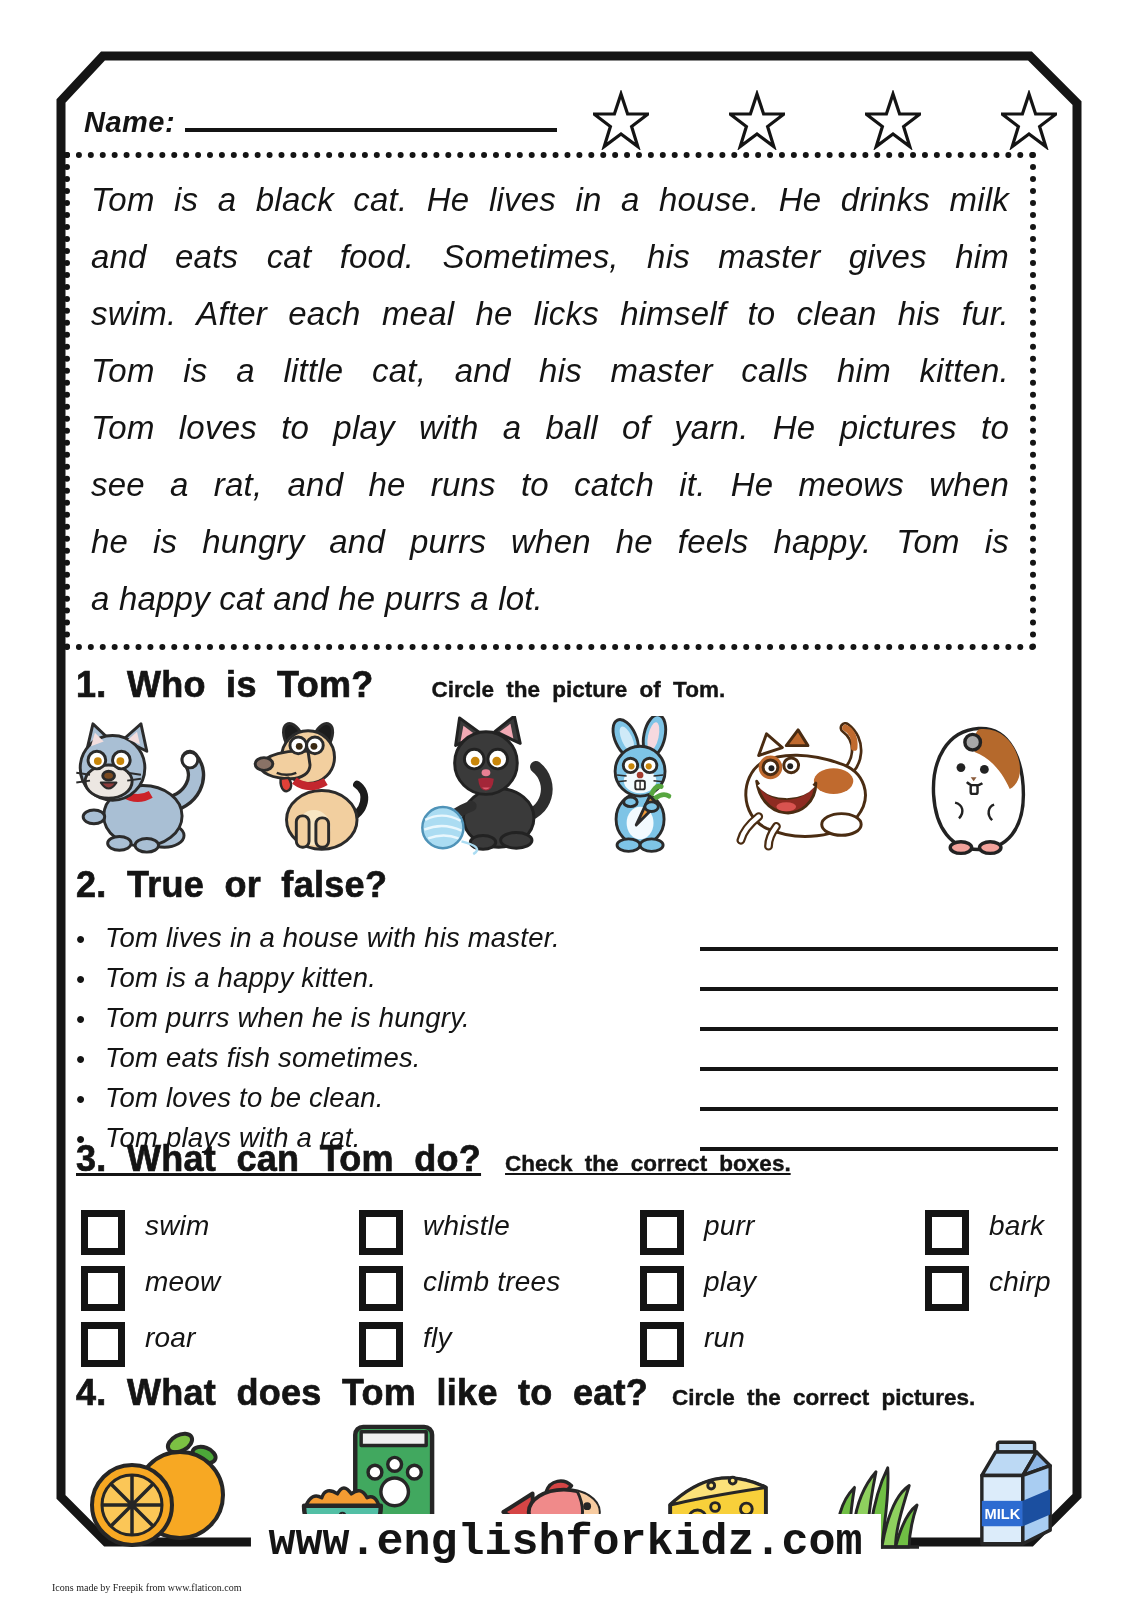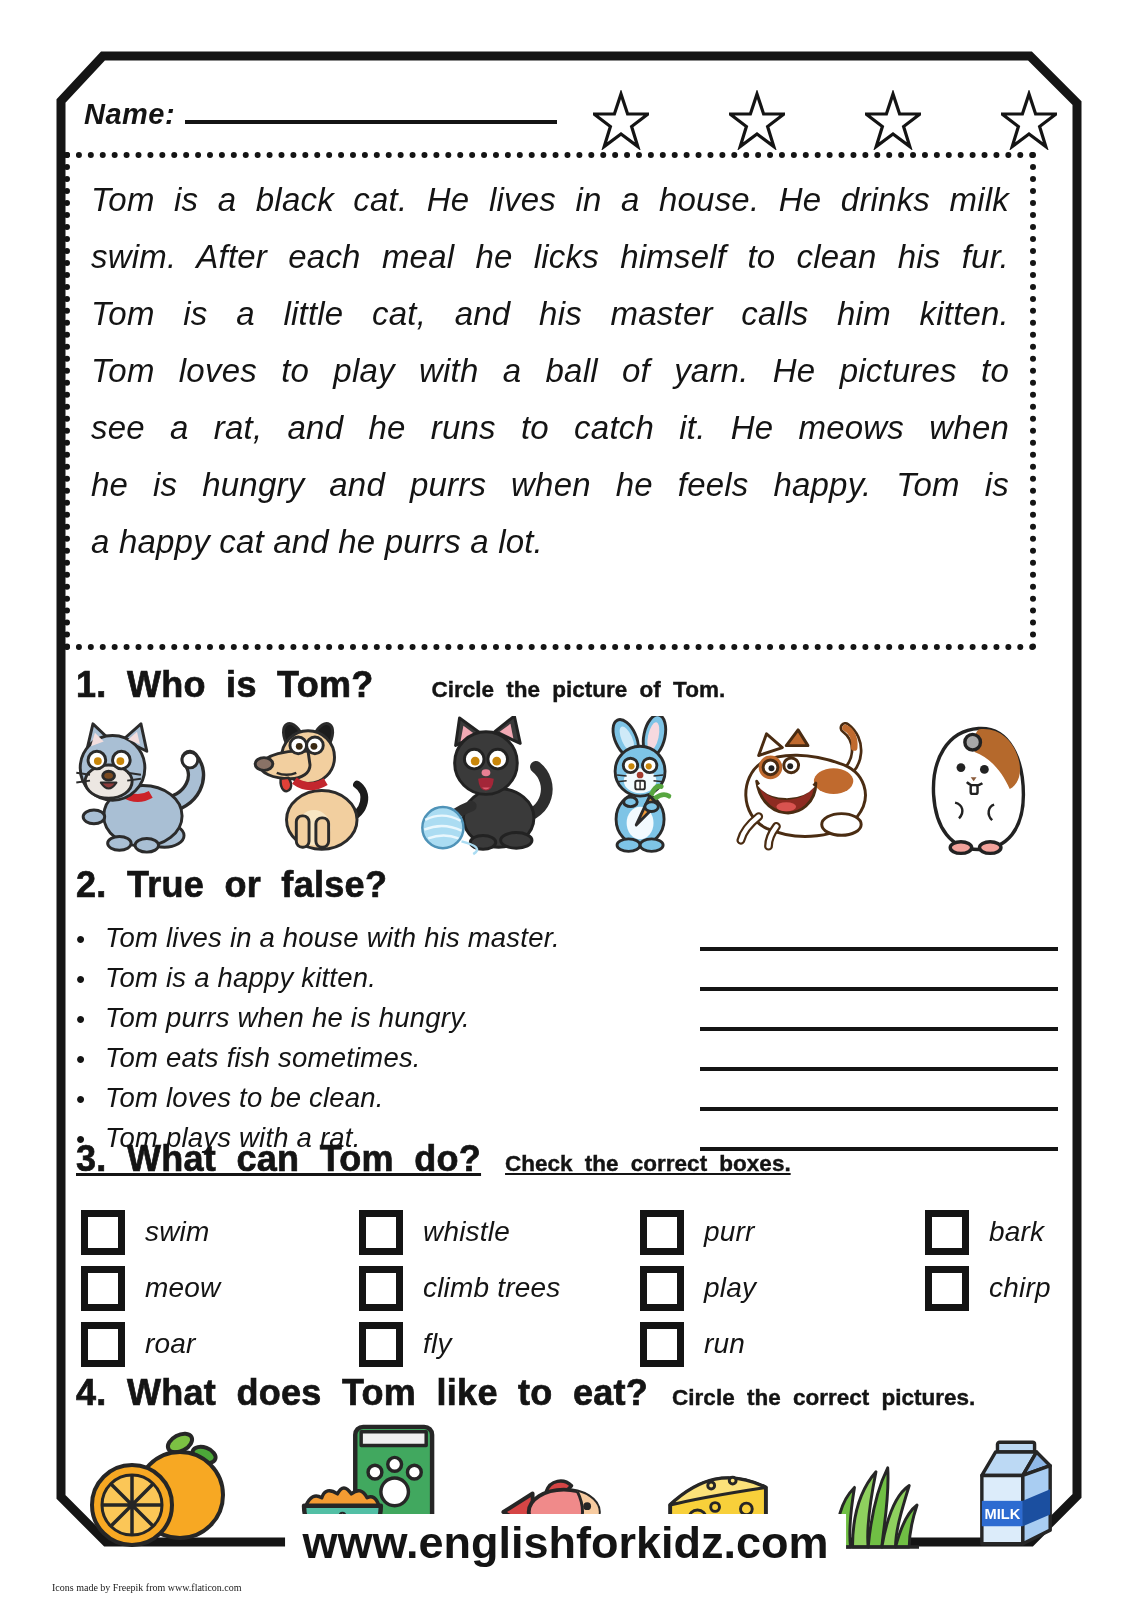--- a/index.html
+++ b/index.html
@@ -4,21 +4,21 @@
 <style>
   html,body { margin:0; padding:0; background:#e8e8e8; }
   .sheet {
     position:relative; width:1131px; height:1600px; margin:0 auto;
     background:#ffffff; overflow:hidden;
     font-family:"Liberation Sans","DejaVu Sans",sans-serif; color:#141414;
   }
   .frame { position:absolute; left:0; top:0; z-index:1; }
 
   
-  .name-row { position:absolute; left:84px; top:90px; z-index:2; display:flex; align-items:baseline; }
+  .name-row { position:absolute; left:84px; top:98px; z-index:2; display:flex; align-items:baseline; }
   .name-label { font-size:29px; font-weight:bold; font-style:italic; letter-spacing:0.5px; }
   .name-line { width:372px; border-bottom:4px solid #141414; margin-left:10px; height:30px; }
   .stars { position:absolute; left:593px; top:90px; z-index:2; display:flex; gap:80px; }
   .star { display:block; }
 
   
   .passage {
     position:absolute; left:64px; top:152px; width:972px; height:498px; z-index:2;
     border:6px dotted #141414; box-sizing:border-box; padding:13px 21px 0 21px;
   }
@@ -46,34 +46,34 @@
   .tf-list { position:absolute; left:76px; top:916px; width:982px; z-index:2; }
   .tf-row { display:flex; align-items:flex-end; height:40px; }
   .tf-bullet { font-size:26px; line-height:34px; margin-right:20px; }
   .tf-text { font-style:italic; font-size:27.5px; line-height:36px; flex:1; letter-spacing:0.2px; }
   .answer-line { width:358px; height:4px; background:#141414; margin-bottom:5px; }
 
   
   .check-grid { position:absolute; left:81px; top:1204px; width:977px; z-index:2;
     display:grid; grid-auto-flow:column; grid-template-rows:repeat(3,56px);
     grid-template-columns:278px 281px 285px auto; align-items:center; }
-  .check-item { display:flex; align-items:center; }
+  .check-item { display:flex; }
   .checkbox { width:30px; height:31px; border:7px solid #141414; background:#fff; }
   .check-label { font-style:italic; font-size:28px; margin-left:20px; letter-spacing:0.2px; }
 
   
   .foods { position:absolute; left:80px; top:1412px; width:978px; height:138px; z-index:3;
     display:flex; justify-content:space-between; align-items:flex-end; }
   .f-oranges { margin-bottom:5px; } .f-catfood { margin-bottom:8px; } .f-fish { margin-bottom:40px; }
   .f-cheese { margin-bottom:28px; } .f-grass { margin-bottom:28px; } .f-milk { margin-bottom:14px; }
 
   
   .site {
     position:absolute; left:50%; top:1514px; transform:translateX(-50%); z-index:6;
-    background:#fff; padding:0 18px; font-family:Liberation Sans, sans-serif;
+    background:#fff; padding:0 18px; font-family:Liberation Mono, monospace;
     font-weight:bold; font-size:45px; line-height:58px; white-space:nowrap;
   }
   .credits { position:absolute; left:52px; top:1582px; z-index:2;
     font-family:"Liberation Serif","DejaVu Serif",serif; font-size:10px; color:#1a1a1a; }
 </style>
 </head>
 <body>
 
 <div class="sheet">
 
@@ -96,20 +96,21 @@
     <svg class="star" width="56" height="60" viewBox="0 0 56 58">
         <path d="M28,3 L34.6,23 L55,23 L38.6,35.5 L44.8,55.6 L28,43 L11.2,55.6 L17.4,35.5 L1,23 L21.4,23 Z" fill="#fff" stroke="#141414" stroke-width="3.2"></path>
       </svg>
     <svg class="star" width="56" height="60" viewBox="0 0 56 58">
         <path d="M28,3 L34.6,23 L55,23 L38.6,35.5 L44.8,55.6 L28,43 L11.2,55.6 L17.4,35.5 L1,23 L21.4,23 Z" fill="#fff" stroke="#141414" stroke-width="3.2"></path>
       </svg>
   </div>
 
   <div class="passage">
     <div class="pline">Tom is a black cat. He lives in a house. He drinks milk</div>
+    <div class="pline">and eats cat food. Sometimes, his master gives him</div>
     <div class="pline">swim. After each meal he licks himself to clean his fur.</div>
     <div class="pline">Tom is a little cat, and his master calls him kitten.</div>
     <div class="pline">Tom loves to play with a ball of yarn. He pictures to</div>
     <div class="pline">see a rat, and he runs to catch it. He meows when</div>
     <div class="pline">he is hungry and purrs when he feels happy. Tom is</div>
     <div class="pline last">a happy cat and he purrs a lot.</div>
   </div>
 
   <div class="qhead" id="q1-head">
     <span class="qtitle">1. Who is Tom?</span>

